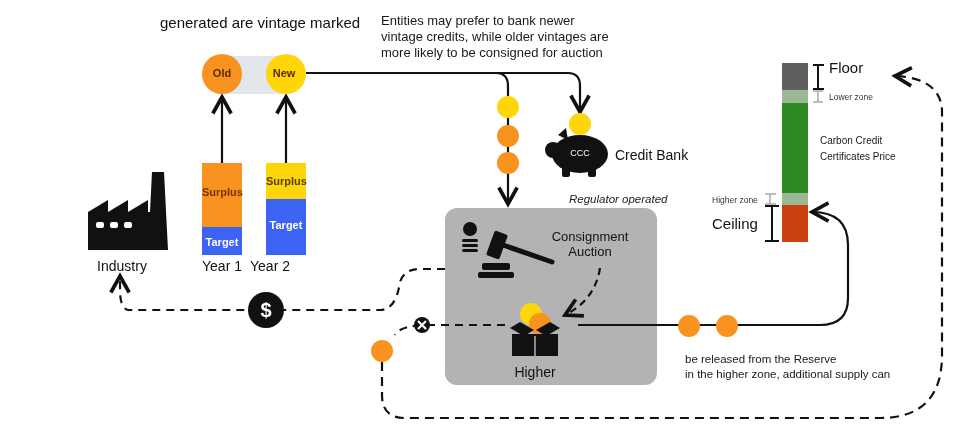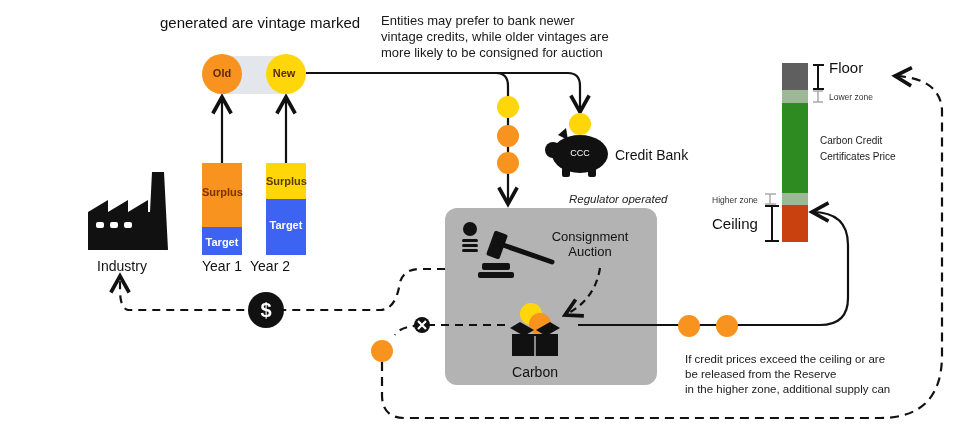--- a/index.html
+++ b/index.html
@@ -151,28 +151,27 @@
 <div class="t label center" style="left:86px;top:258px;width:72px;">Industry</div>
 
 <div class="t" style="left:565px;top:148px;width:30px;font-size:9px;color:#fff;text-align:center;">CCC</div>
 <div class="t label" style="left:615px;top:147px;">Credit Bank</div>
 
 <div class="t italic" style="left:545px;top:193px;margin-left:24px;">Regulator operated</div>
 <div class="t label center" style="left:545px;top:229px;width:90px;font-size:13px;line-height:15px;">
   <div>Consignment</div>
   <div>Auction</div>
 </div>
-<div class="t label center" style="left:500px;top:364px;width:70px;">Carbon</div>
+<div class="t label center" style="left:500px;top:364px;width:70px;">Higher</div>
 
 <div class="t big" style="left:829px;top:59px;">Floor</div>
 <div class="t small" style="left:829px;top:92px;">Lower zone</div>
 <div class="t note" style="left:820px;top:133px;font-size:10px;">
   <div>Carbon Credit</div>
   <div>Certificates Price</div>
 </div>
 <div class="t small" style="left:712px;top:195px;">Higher zone</div>
 <div class="t big" style="left:712px;top:215px;">Ceiling</div>
 
 <div class="t note" style="left:685px;top:352px;font-size:11.5px;line-height:15px;">
-  <div>If credit prices exceed the ceiling or are</div>
   <div>be released from the Reserve</div>
   <div>in the higher zone, additional supply can</div>
 </div>
 
 </body></html>

